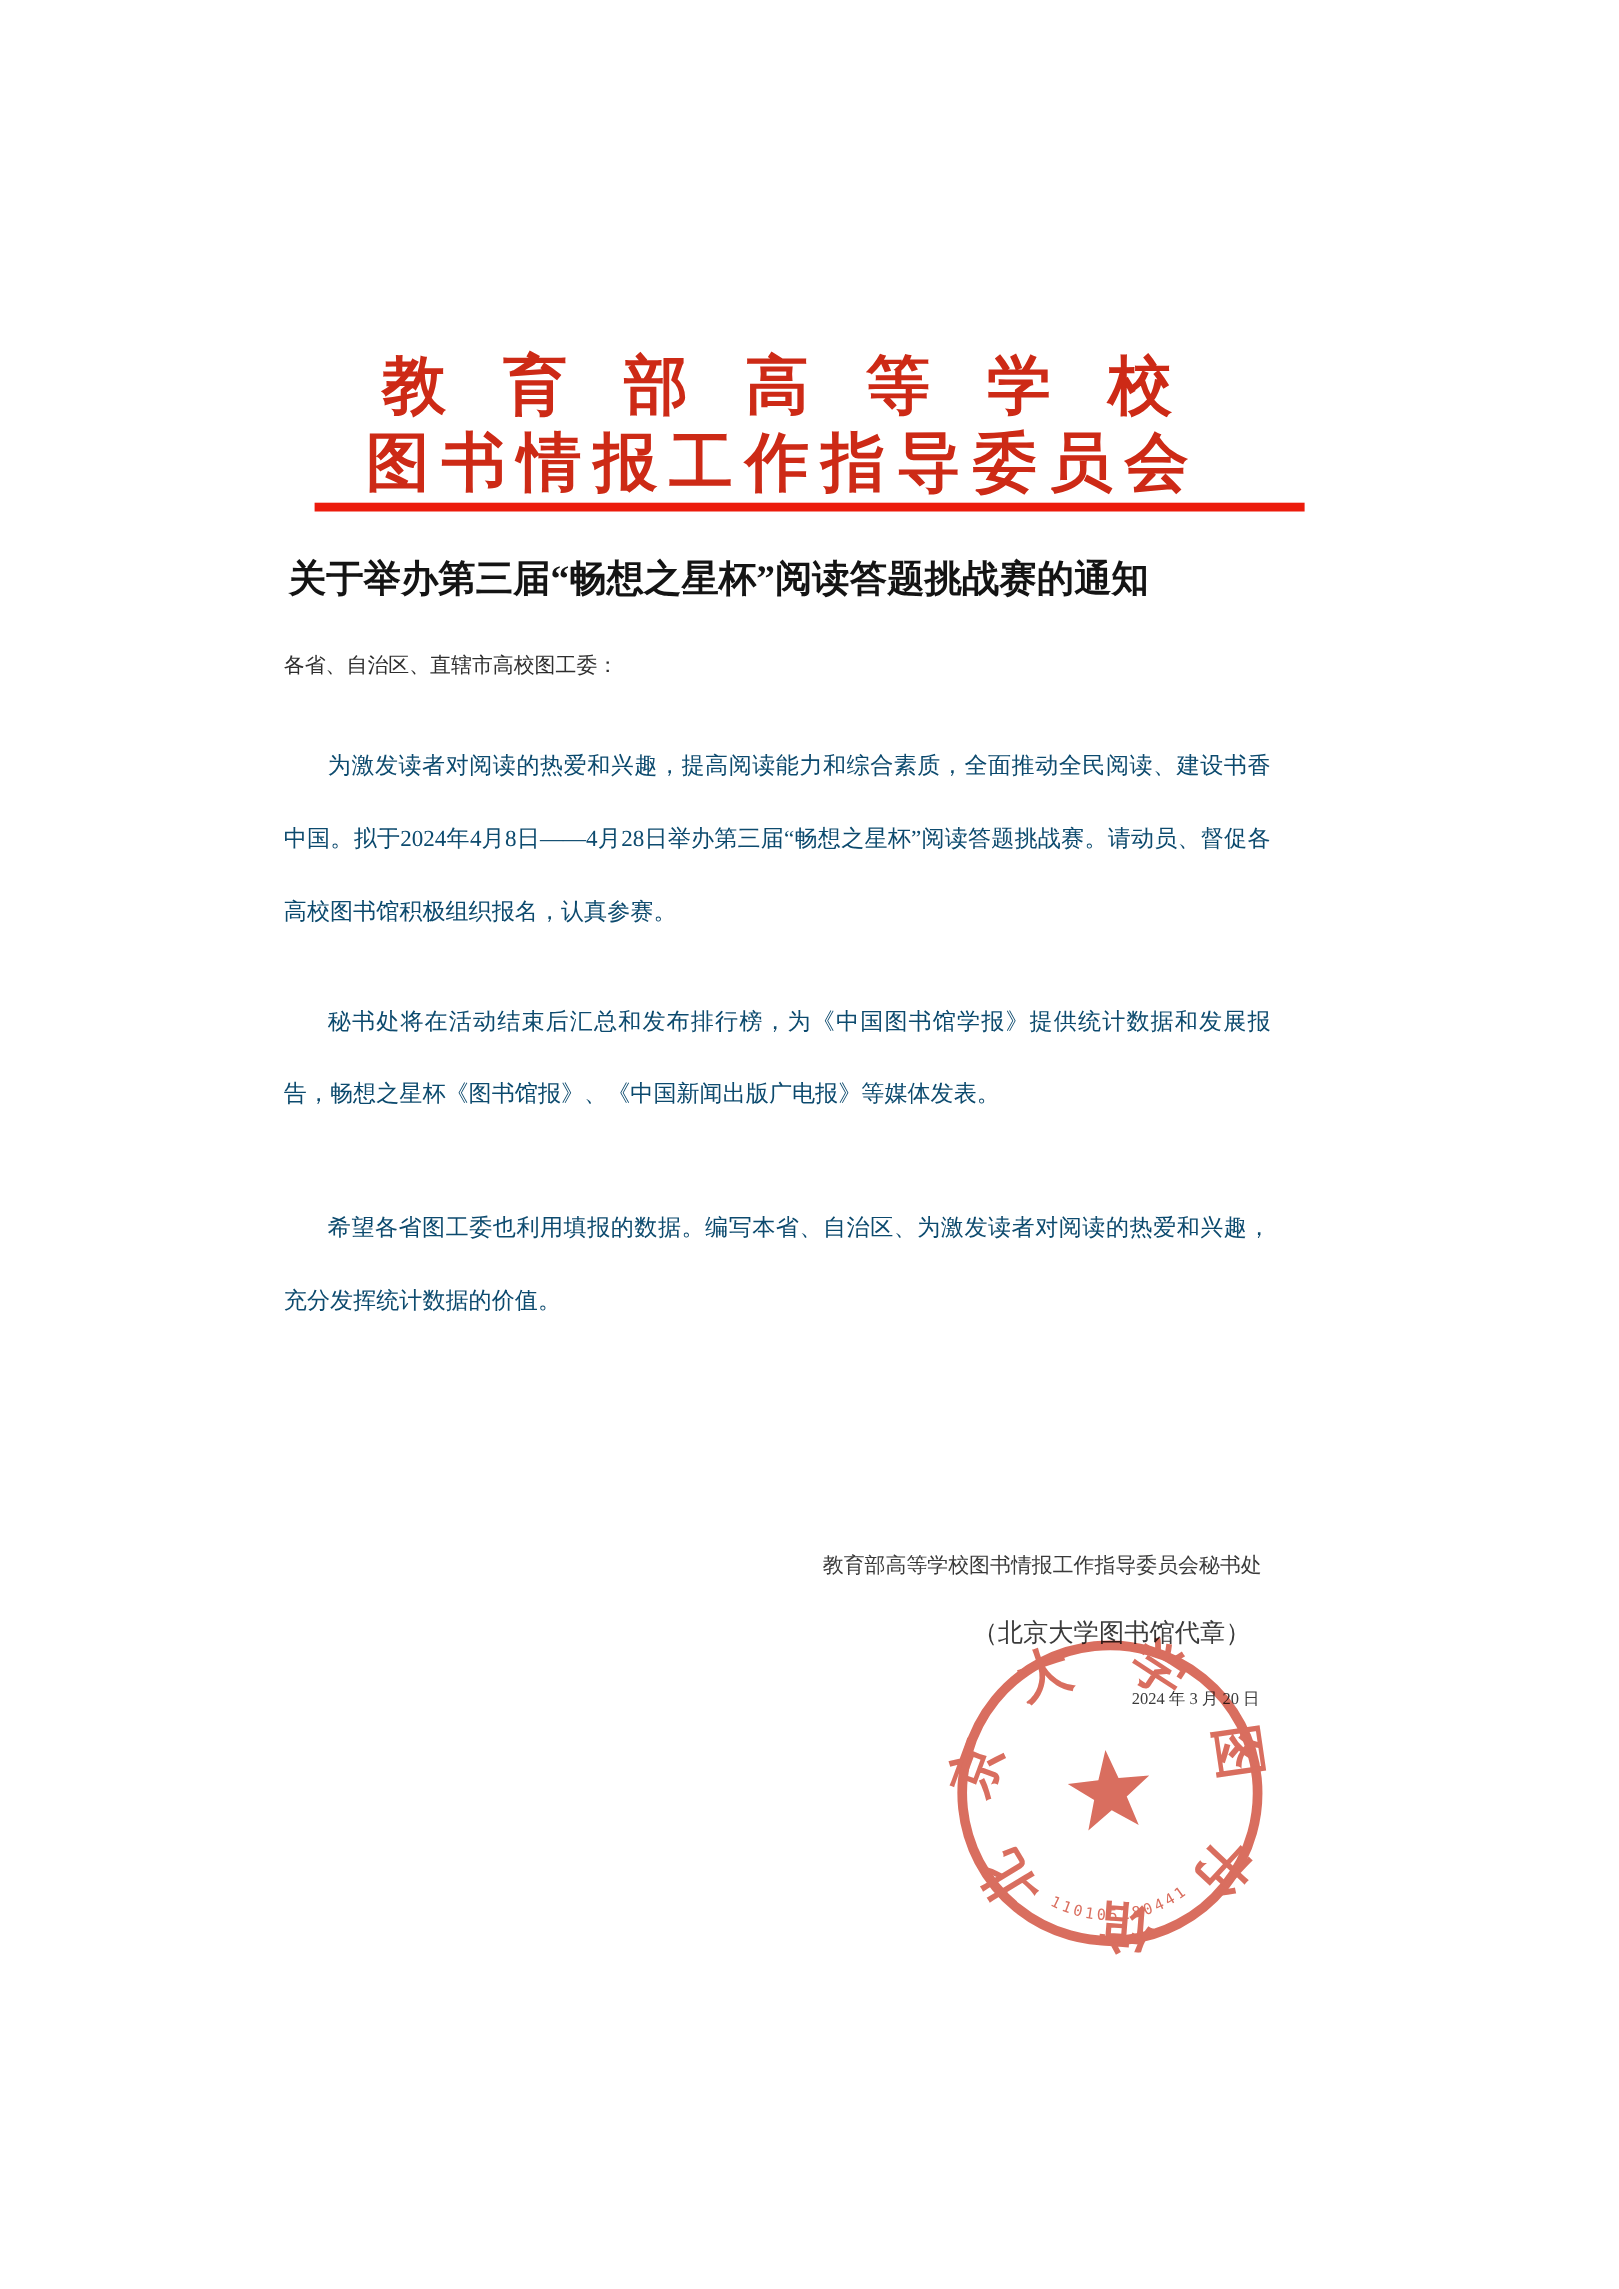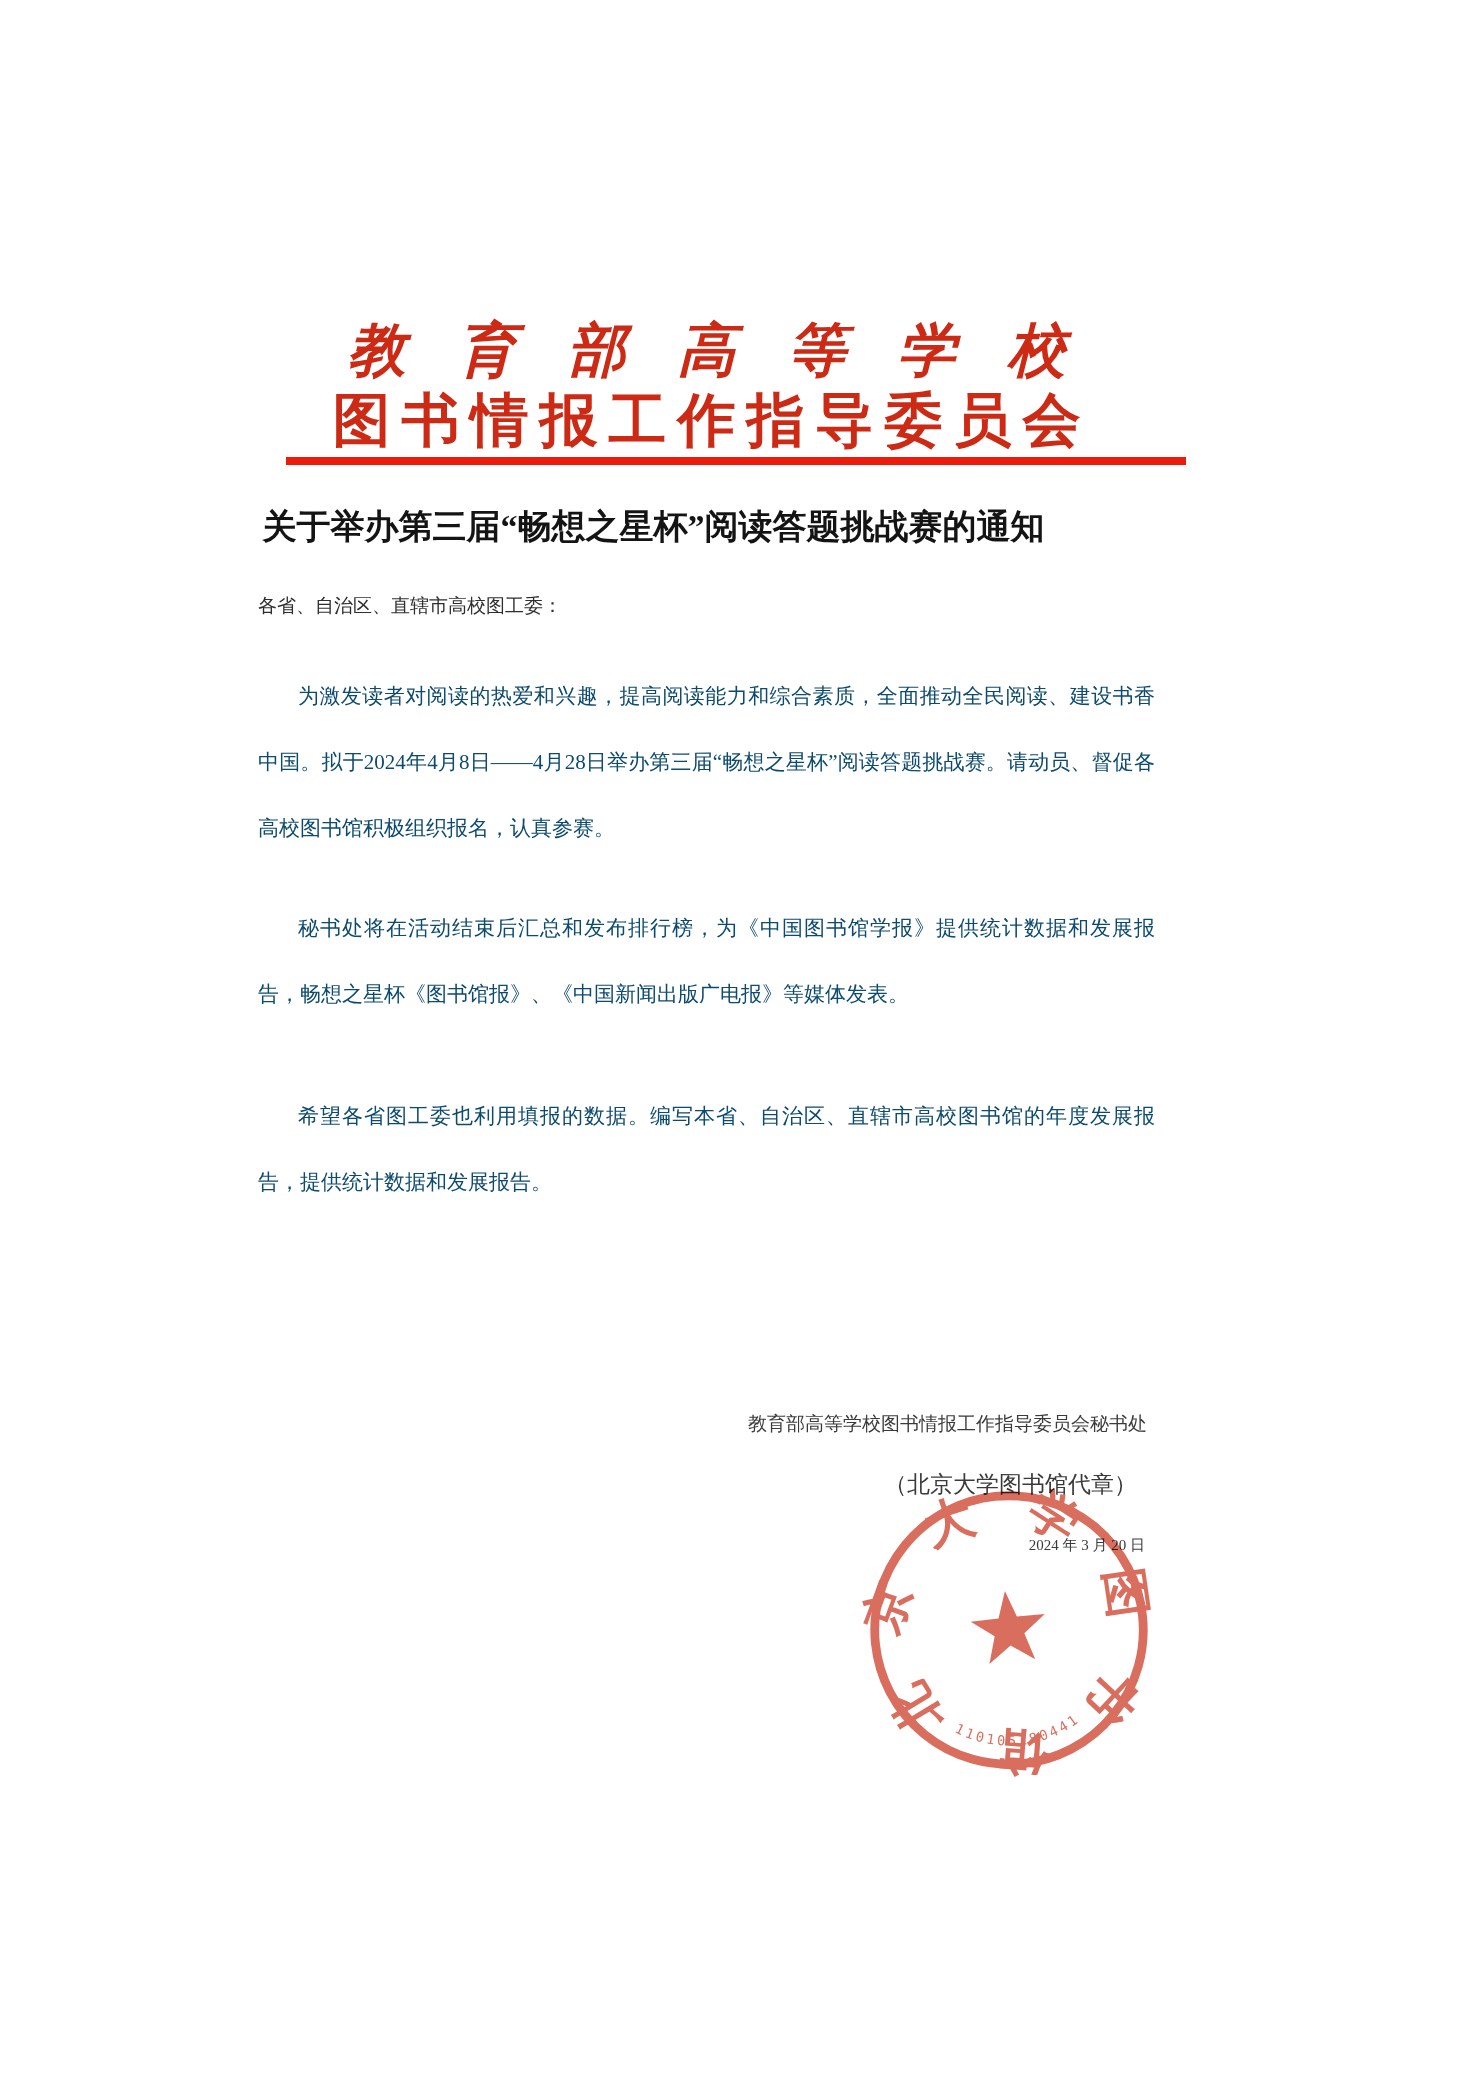--- a/index.html
+++ b/index.html
@@ -21,21 +21,20 @@
     text-align:center;
     color:#cd2a16;
     font-weight:bold;
     line-height:70px;
   }
   .lh1{
     font-size:58px;
     letter-spacing:52px;
     padding-left:52px; 
     white-space:nowrap;
-    font-style:italic;
   }
   .lh2{
     font-size:58px;
     letter-spacing:11px;
     padding-left:11px;
     white-space:nowrap;
   }
   .red-rule{
     margin-left:28px;
     width:900px;height:8px;
@@ -101,21 +100,21 @@
       <div class="lh2">图书情报工作指导委员会</div>
       <div class="red-rule"></div>
     </div>
 
     <div class="doc-title">关于举办第三届“畅想之星杯”阅读答题挑战赛的通知</div>
 
     <div class="salutation">各省、自治区、直辖市高校图工委：</div>
 
     <p class="body-para p1">为激发读者对阅读的热爱和兴趣，提高阅读能力和综合素质，全面推动全民阅读、建设书香中国。拟于2024年4月8日——4月28日举办第三届“畅想之星杯”阅读答题挑战赛。请动员、督促各高校图书馆积极组织报名，认真参赛。</p>
     <p class="body-para p2">秘书处将在活动结束后汇总和发布排行榜，为《中国图书馆学报》提供统计数据和发展报告，畅想之星杯《图书馆报》、《中国新闻出版广电报》等媒体发表。</p>
-    <p class="body-para p3">希望各省图工委也利用填报的数据。编写本省、自治区、直辖市高校图书馆的年度发展报告，提供统计数据和发展报告。</p>
+    <p class="body-para p3">希望各省图工委也利用填报的数据。编写本省、自治区、为激发读者对阅读的热爱和兴趣，充分发挥统计数据的价值。</p>
 
     <div class="signature">
       <div class="sig-org">教育部高等学校图书情报工作指导委员会秘书处</div>
       <div class="sig-proxy">（北京大学图书馆代章）</div>
       <div class="sig-date">2024 年 3 月 20 日</div>
     </div>
 
   </div>
 
   <svg class="seal" viewBox="0 0 300 300">

